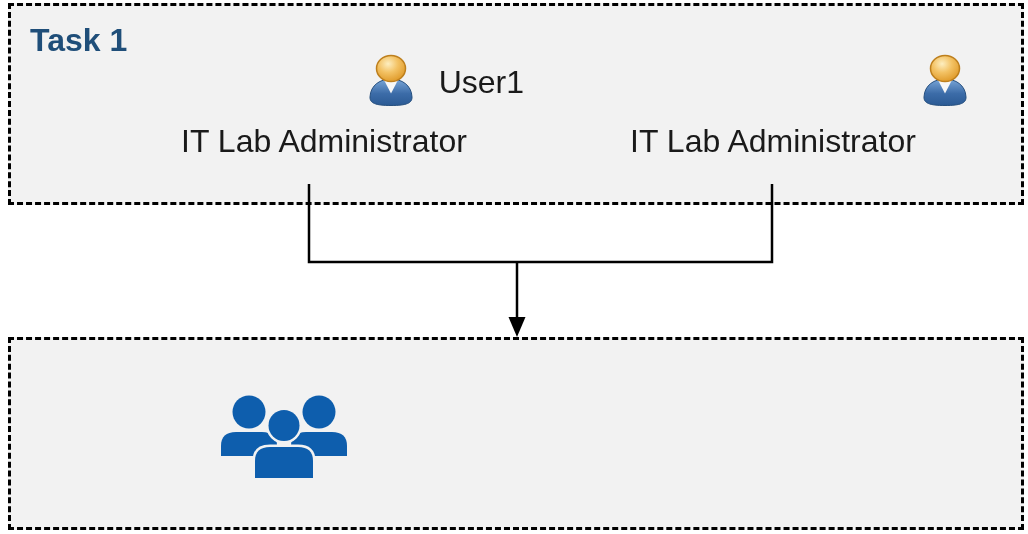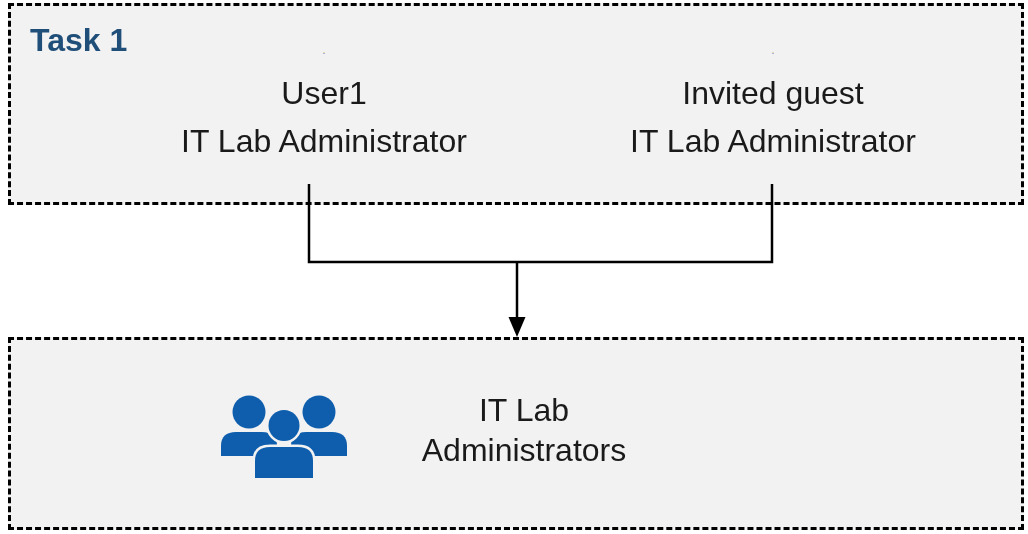--- a/index.html
+++ b/index.html
@@ -33,25 +33,24 @@
   .persona {
     position: absolute;
     width: 400px;
     text-align: center;
     font-size: 32px;
     line-height: 38px;
     color: #1a1a1a;
   }
   .persona .row {
     display: flex;
-    justify-content: space-between;
+    justify-content: flex-end;
     align-items: center;
     gap: 20px;
     height: 60px;
-    flex-direction: column;
   }
   .persona .role { margin-top: 10px; white-space: nowrap; }
   .group-label {
     position: absolute;
     width: 400px;
     text-align: center;
     font-size: 32px;
     line-height: 40px;
     color: #1a1a1a;
   }
@@ -107,35 +106,30 @@
     <div class="role">IT Lab Administrator</div>
   </div>
 
   <div class="persona" style="left:573px; top:52px;">
     <div class="row">
       <svg class="icon-svg" width="56" height="56" viewBox="0 0 56 56">
         <path d="M28 25 C38.5 25 48.6 31 49 43 C49.2 49 44 51.5 28 51.5 C12 51.5 6.8 49 7 43 C7.4 31 17.5 25 28 25 Z" fill="url(#bodyGrad)" stroke="#27507f" stroke-width="1"></path>
         <polygon points="21,26 28,39.5 35,26 31.5,23.8 24.5,23.8" fill="#f7f7f7"></polygon>
         <ellipse cx="28" cy="14.5" rx="14.5" ry="13" fill="url(#headGrad)" stroke="#bd7f1d" stroke-width="1.5"></ellipse>
       </svg>
-      <span>Invited guest</span>
     </div>
     <div class="role">IT Lab Administrator</div>
   </div>
 
   <svg class="icon-svg abs" style="left:218px; top:394px;" width="132" height="86" viewBox="0 0 132 86">
 
     <circle cx="31" cy="18" r="16.5" fill="#0e5ead"></circle>
     <path d="M3 62 L3 52 Q3 38 18 38 L44 38 Q59 38 59 52 L59 62 Z" fill="#0e5ead"></path>
 
     <circle cx="101" cy="18" r="16.5" fill="#0e5ead"></circle>
     <path d="M73 62 L73 52 Q73 38 88 38 L114 38 Q129 38 129 52 L129 62 Z" fill="#0e5ead"></path>
 
     <circle cx="66" cy="31.5" r="15.5" stroke="#f2f2f2" stroke-width="5" paint-order="stroke" fill="#0e5ead"></circle>
     <path d="M37 84 L37 67 Q37 53 52 53 L80 53 Q95 53 95 67 L95 84 Z" stroke="#f2f2f2" stroke-width="5" paint-order="stroke" fill="#0e5ead"></path>
   </svg>
 
-  <div class="group-label" style="left:324px; top:390px;">
-    <div>IT Lab</div>
-    <div>Administrators</div>
-  </div>
 
 </div>
 
 </body></html>

